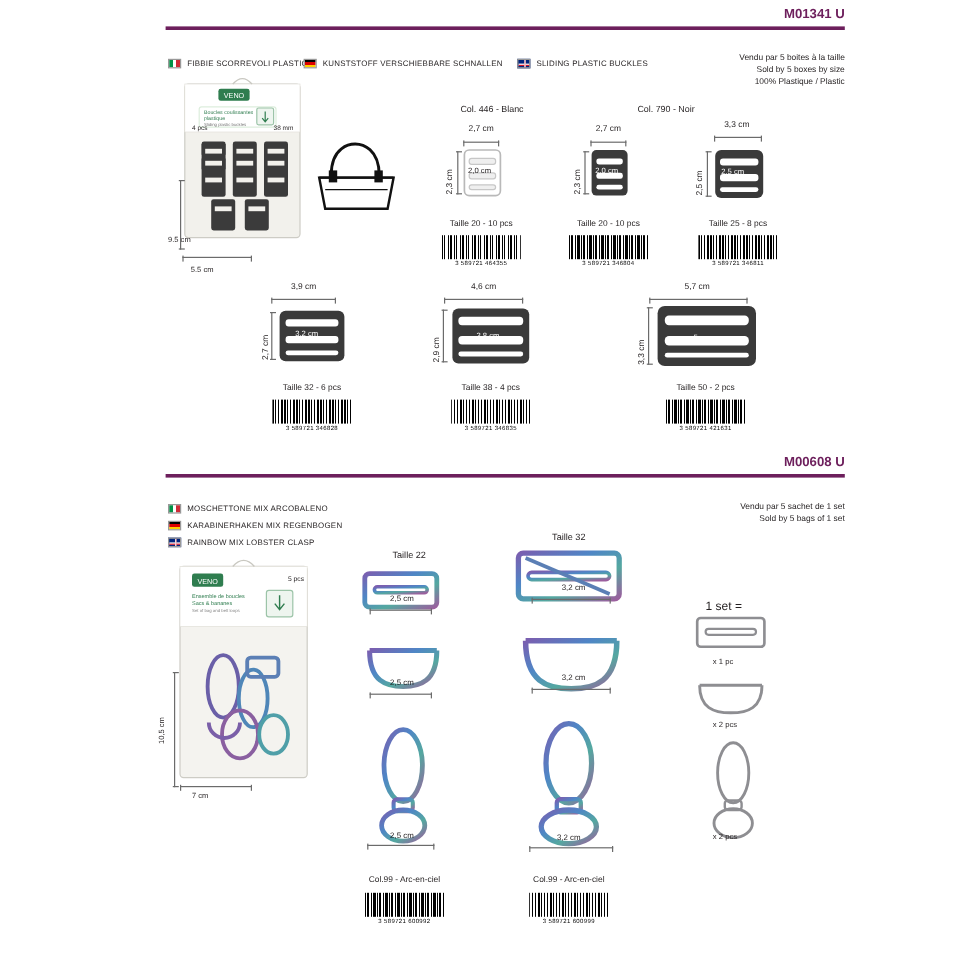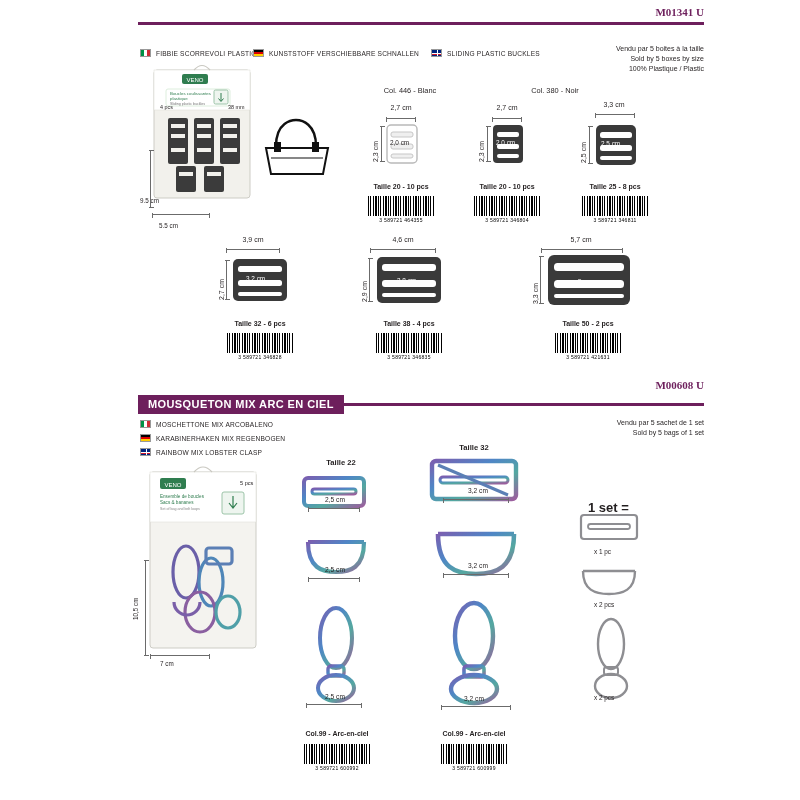--- a/index.html
+++ b/index.html
@@ -18,42 +18,42 @@
   .sec-title{
     background:#6d1f5c;color:#ffffff;
     font-size:11px;font-weight:bold;letter-spacing:.4px;
     padding:3px 10px 4px 10px;
     text-transform:uppercase;
     white-space:nowrap;
   }
   .sec-rule{height:3px;background:#6d1f5c;}
   .sec-code{
     position:absolute;right:0;top:0;
-    color:#6d1f5c;font-size:11px;font-weight:bold;font-family:Liberation Serif, serif;
+    color:#6d1f5c;font-size:11px;font-weight:bold;
   }
 
   
   .lang-row{position:absolute;display:flex;align-items:center;gap:5px;font-size:6.6px;letter-spacing:.2px;color:#231f20;}
   .lang-row .txt{white-space:nowrap;text-transform:uppercase;}
   .flag{width:11px;height:8px;display:inline-block;position:relative;flex:0 0 auto;border:.3px solid #999;box-sizing:border-box;}
   .flag-it{background:linear-gradient(to right,#009246 0 33.3%,#ffffff 33.3% 66.6%,#ce2b37 66.6% 100%);}
   .flag-de{background:linear-gradient(to bottom,#000000 0 33.3%,#dd0000 33.3% 66.6%,#ffce00 66.6% 100%);}
   .flag-uk{background:#00247d;overflow:hidden;}
   .flag-uk:before{content:"";position:absolute;left:0;top:3.1px;width:11px;height:1.9px;background:#ffffff;}
   .flag-uk:after{content:"";position:absolute;left:4.6px;top:0;width:1.9px;height:8px;background:#ffffff;}
   .uk-cross{position:absolute;left:0;top:3.6px;width:11px;height:.9px;background:#cf142b;}
   .uk-cross2{position:absolute;left:5.1px;top:0;width:.9px;height:8px;background:#cf142b;}
 
   
   .note{position:absolute;text-align:right;font-size:7px;line-height:10px;color:#231f20;}
 
   
   .lbl{position:absolute;font-size:7px;color:#231f20;white-space:nowrap;}
   .lbl.c{text-align:center;}
-  .lbl.b{font-weight:bold;}
+  .lbl.b{font-weight:normal;}
   .lbl.v{transform-origin:0 0;}
 
   
   .dimh{position:absolute;border-top:.6px solid #6b6b6b;height:0;}
   .dimh:before,.dimh:after{content:"";position:absolute;top:-2.5px;width:0;height:5px;border-left:.6px solid #6b6b6b;}
   .dimh:before{left:0;}
   .dimh:after{right:0;}
   .dimv{position:absolute;border-left:.6px solid #6b6b6b;width:0;}
   .dimv:before,.dimv:after{content:"";position:absolute;left:-2.5px;height:0;width:5px;border-top:.6px solid #6b6b6b;}
   .dimv:before{top:0;}
@@ -157,21 +157,21 @@
       <path d="M18 34 C18 10, 34 8, 38 8 C44 8, 58 12, 58 34" fill="none" stroke="#111" stroke-width="2.4"></path>
       <path d="M8 36 h62 l-5 26 h-52 z" fill="#ffffff" stroke="#111" stroke-width="2"></path>
       <path d="M8 36 h62" stroke="#111" stroke-width="2"></path>
       <rect x="16" y="30" width="7" height="10" fill="#111"></rect>
       <rect x="54" y="30" width="7" height="10" fill="#111"></rect>
       <path d="M13 46 h52" stroke="#111" stroke-width="1.2"></path>
     </svg>
   </div>
 
   <div class="lbl c" style="left:360px;top:86px;width:100px;font-size:7.4px;">Col. 446 - Blanc</div>
-  <div class="lbl c" style="left:505px;top:86px;width:100px;font-size:7.4px;">Col. 380 - Noir</div>
+  <div class="lbl c" style="left:505px;top:86px;width:100px;font-size:7.4px;">Col. 790 - Noir</div>
 
   <div class="lbl c" style="left:376px;top:104px;width:50px;">2,7 cm</div>
   <div class="dimh" style="left:386px;top:118px;width:30px;"></div>
   <div class="lbl v" style="left:372px;top:162px;transform:rotate(-90deg);">2,3 cm</div>
   <div class="dimv" style="left:381px;top:126px;height:36px;"></div>
   <div class="art" style="left:386px;top:124px;">
     <svg width="32" height="40" viewBox="0 0 32 40">
       <rect x="1" y="1" width="30" height="38" rx="4" fill="#ffffff" stroke="#b9b9b9" stroke-width="1.4"></rect>
       <rect x="5" y="8" width="22" height="5" rx="2" fill="#efefef" stroke="#c7c7c7" stroke-width="1"></rect>
       <rect x="5" y="20" width="22" height="5" rx="2" fill="#efefef" stroke="#c7c7c7" stroke-width="1"></rect>
@@ -274,21 +274,20 @@
     </svg>
   </div>
   <div class="lbl" style="left:578px;top:278px;font-size:6.4px;color:#fff;">5 cm</div>
   <div class="lbl c b" style="left:538px;top:320px;width:100px;font-size:7px;">Taille 50 - 2 pcs</div>
   <div class="barcode" style="left:555px;top:333px;width:66px;">
     <div class="bc-bars"></div>
     <div class="bc-num">3 589721 421631</div>
   </div>
 
   <div class="sec-head" style="left:138px;top:395px;width:566px;">
-    <div class="sec-title">MOUSQUETON MIX ARC EN CIEL</div>
     <div class="sec-rule" style="flex:1;"></div>
     <div class="sec-code" style="top:-16px;">M00608 U</div>
   </div>
 
   <div class="lang-row" style="left:140px;top:420px;">
     <span class="flag flag-it"></span>
     <span class="txt">MOSCHETTONE MIX ARCOBALENO</span>
   </div>
   <div class="lang-row" style="left:140px;top:434px;">
     <span class="flag flag-de"></span>
@@ -404,21 +403,21 @@
     </svg>
   </div>
   <div class="lbl c" style="left:444px;top:695px;width:60px;font-size:6.6px;">3,2 cm</div>
   <div class="dimh" style="left:441px;top:706px;width:70px;"></div>
   <div class="lbl c b" style="left:424px;top:730px;width:100px;font-size:7px;">Col.99 - Arc-en-ciel</div>
   <div class="barcode" style="left:441px;top:744px;width:66px;">
     <div class="bc-bars"></div>
     <div class="bc-num">3 589721 600999</div>
   </div>
 
-  <div class="lbl b" style="left:588px;top:500px;font-size:13px;">1 set =</div>
+  <div class="lbl b" style="left:588px;top:500px;font-size:10px;">1 set =</div>
   <div class="art" style="left:578px;top:512px;">
     <svg width="62" height="30" viewBox="0 0 62 30">
       <rect x="3" y="3" width="56" height="24" rx="3" fill="none" stroke="#8e8e92" stroke-width="2.2"></rect>
       <rect x="10" y="12" width="42" height="5" rx="2.5" fill="none" stroke="#8e8e92" stroke-width="1.8"></rect>
     </svg>
   </div>
   <div class="lbl" style="left:594px;top:548px;font-size:6.4px;">x 1 pc</div>
 
   <div class="art" style="left:578px;top:566px;">
     <svg width="62" height="30" viewBox="0 0 62 30">

